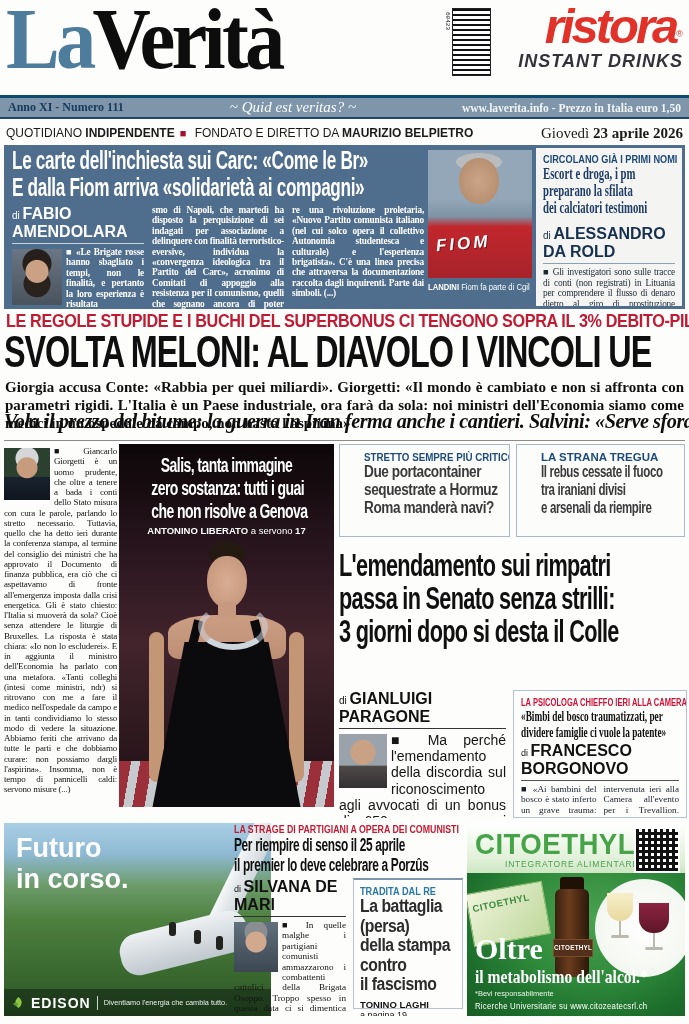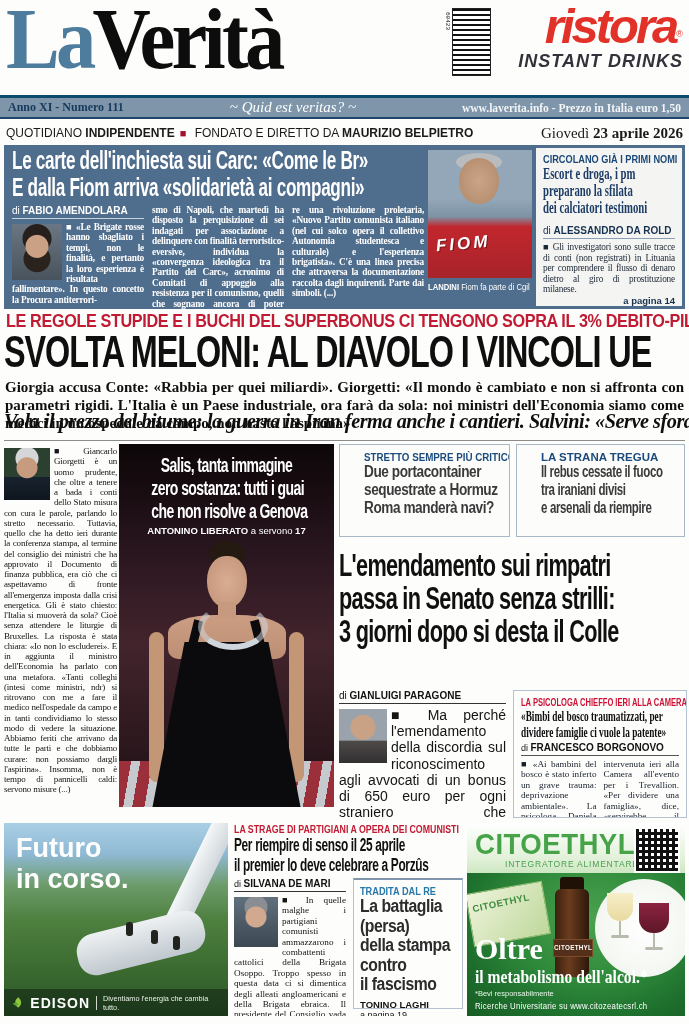--- a/index.html
+++ b/index.html
@@ -34,21 +34,21 @@
   .folio .sq{color:#a5112c;font-size:11px;margin:0 5px;}
   .folio .date{font-family:"Liberation Serif",serif;font-size:15px;}
 
   
   .topbox{left:4px;top:145px;width:681px;height:164px;background:#4f6d8c;overflow:hidden;}
   .tb-h{position:absolute;left:8px;top:2px;color:#fff;font-weight:bold;}
   .tb-h .nw{font-size:26px;letter-spacing:-0.5px;transform:scaleX(.66);line-height:27px;}
   .tb-cols{position:absolute;left:8px;top:60px;width:412px;display:flex;gap:8px;color:#fff;}
   .tb-col{width:132px;}
   .byl{font-size:10px;border-bottom:1px solid #c9d3dc;padding-bottom:2px;margin-bottom:3px;}
-  .byl b{font-size:10px;}
+  .byl b{font-size:16px;}
   .tb-txt{font-family:"Liberation Serif",serif;font-weight:bold;font-size:9.3px;line-height:1.12;
      letter-spacing:-0.2px;text-align:justify;}
   .tb-seg{text-align:right;font-weight:bold;font-size:9.5px;margin-top:16px;}
   .ph{background:#8b97a2;position:relative;overflow:hidden;}
   .thumb{float:left;margin:2px 4px 1px 0;}
   .amendolara{width:50px;height:56px;background:
      radial-gradient(circle at 50% 40%,#caa184 0 11px,rgba(0,0,0,0) 12px),
      radial-gradient(circle at 50% 62%,#2a221d 0 13px,rgba(0,0,0,0) 14px),
      radial-gradient(circle at 50% 26%,#261f1b 0 14px,rgba(0,0,0,0) 15px),
      linear-gradient(180deg,#6a7683,#49535d);}
@@ -142,21 +142,21 @@
      padding:5px 7px;box-sizing:border-box;overflow:hidden;}
   .ch .kick{color:#cf1136;font-weight:bold;font-size:10.5px;transform:scaleX(.72);}
   .ch .hl .nw{font-family:"Liberation Serif",serif;font-weight:bold;font-size:15px;line-height:16px;
      color:#0f0f0f;transform:scaleX(.62);}
   .ch .byl{color:#111;border-bottom-color:#555;margin-top:2px;font-size:9px;}
   .ch .bod{font-family:"Liberation Serif",serif;font-size:9.2px;line-height:1.13;text-align:justify;
      columns:2;column-gap:7px;color:#18202a;}
 
   
   .edison{left:4px;top:823px;width:224px;height:193px;overflow:hidden;background:
-     linear-gradient(180deg,#a9cfe4 0,#8fb9d4 16%,#6d9c6b 32%,#4e8040 50%,#3c6c31 74%,#2c5526 100%);}
+     linear-gradient(180deg,#a9cfe4 0,#8fb9d4 16%,#6d9c6b 32%,#4e8040 50%,#3c6c31 74%,#2c5526 100%); padding-left: 43px;}
   .edison .blade{position:absolute;right:14px;top:-28px;width:24px;height:150px;border-radius:12px;
      background:linear-gradient(90deg,#f5f7f8,#cfd6da);transform:rotate(26deg);}
   .edison .nac{position:absolute;right:22px;bottom:52px;width:130px;height:42px;border-radius:18px;
      background:linear-gradient(180deg,#eef1f3,#bfc8ce);transform:rotate(-14deg);}
   .edison .wk{position:absolute;width:7px;height:14px;background:#22231f;border-radius:3px;}
   .edison .ed-h{position:absolute;left:12px;top:10px;color:#fff;font-weight:bold;font-size:27px;
      line-height:31px;}
   .edison .strip{position:absolute;left:0;right:0;bottom:0;height:27px;display:flex;
      align-items:center;gap:6px;padding:0 8px;background:rgba(8,20,14,.45);}
   .edison .strip .eb{color:#fff;font-weight:bold;font-size:14px;letter-spacing:1px;}

